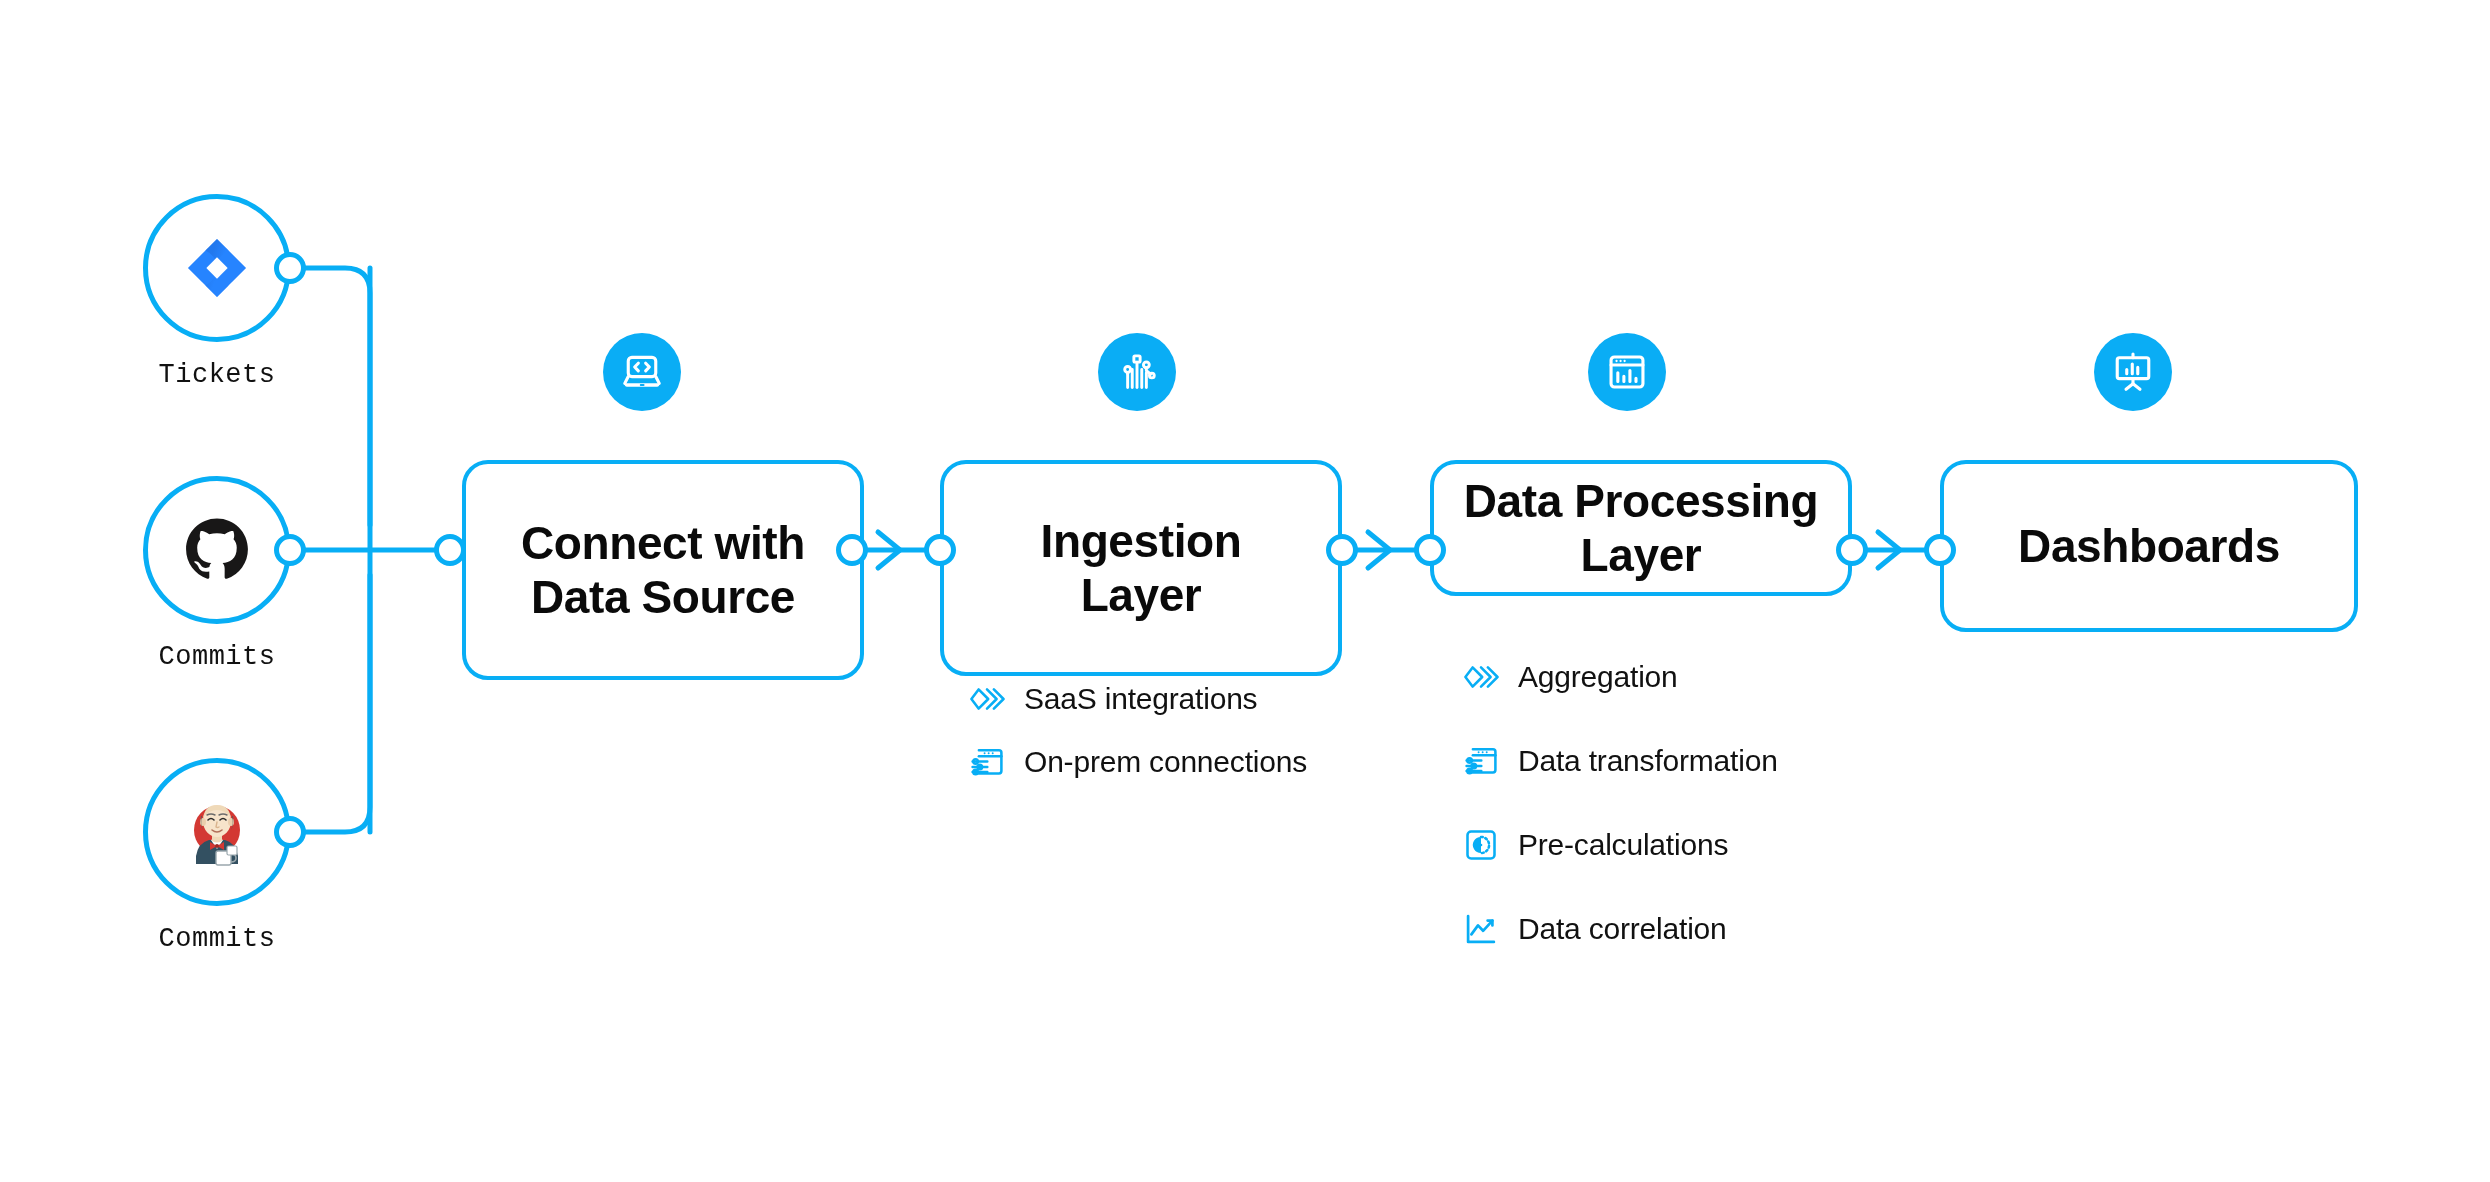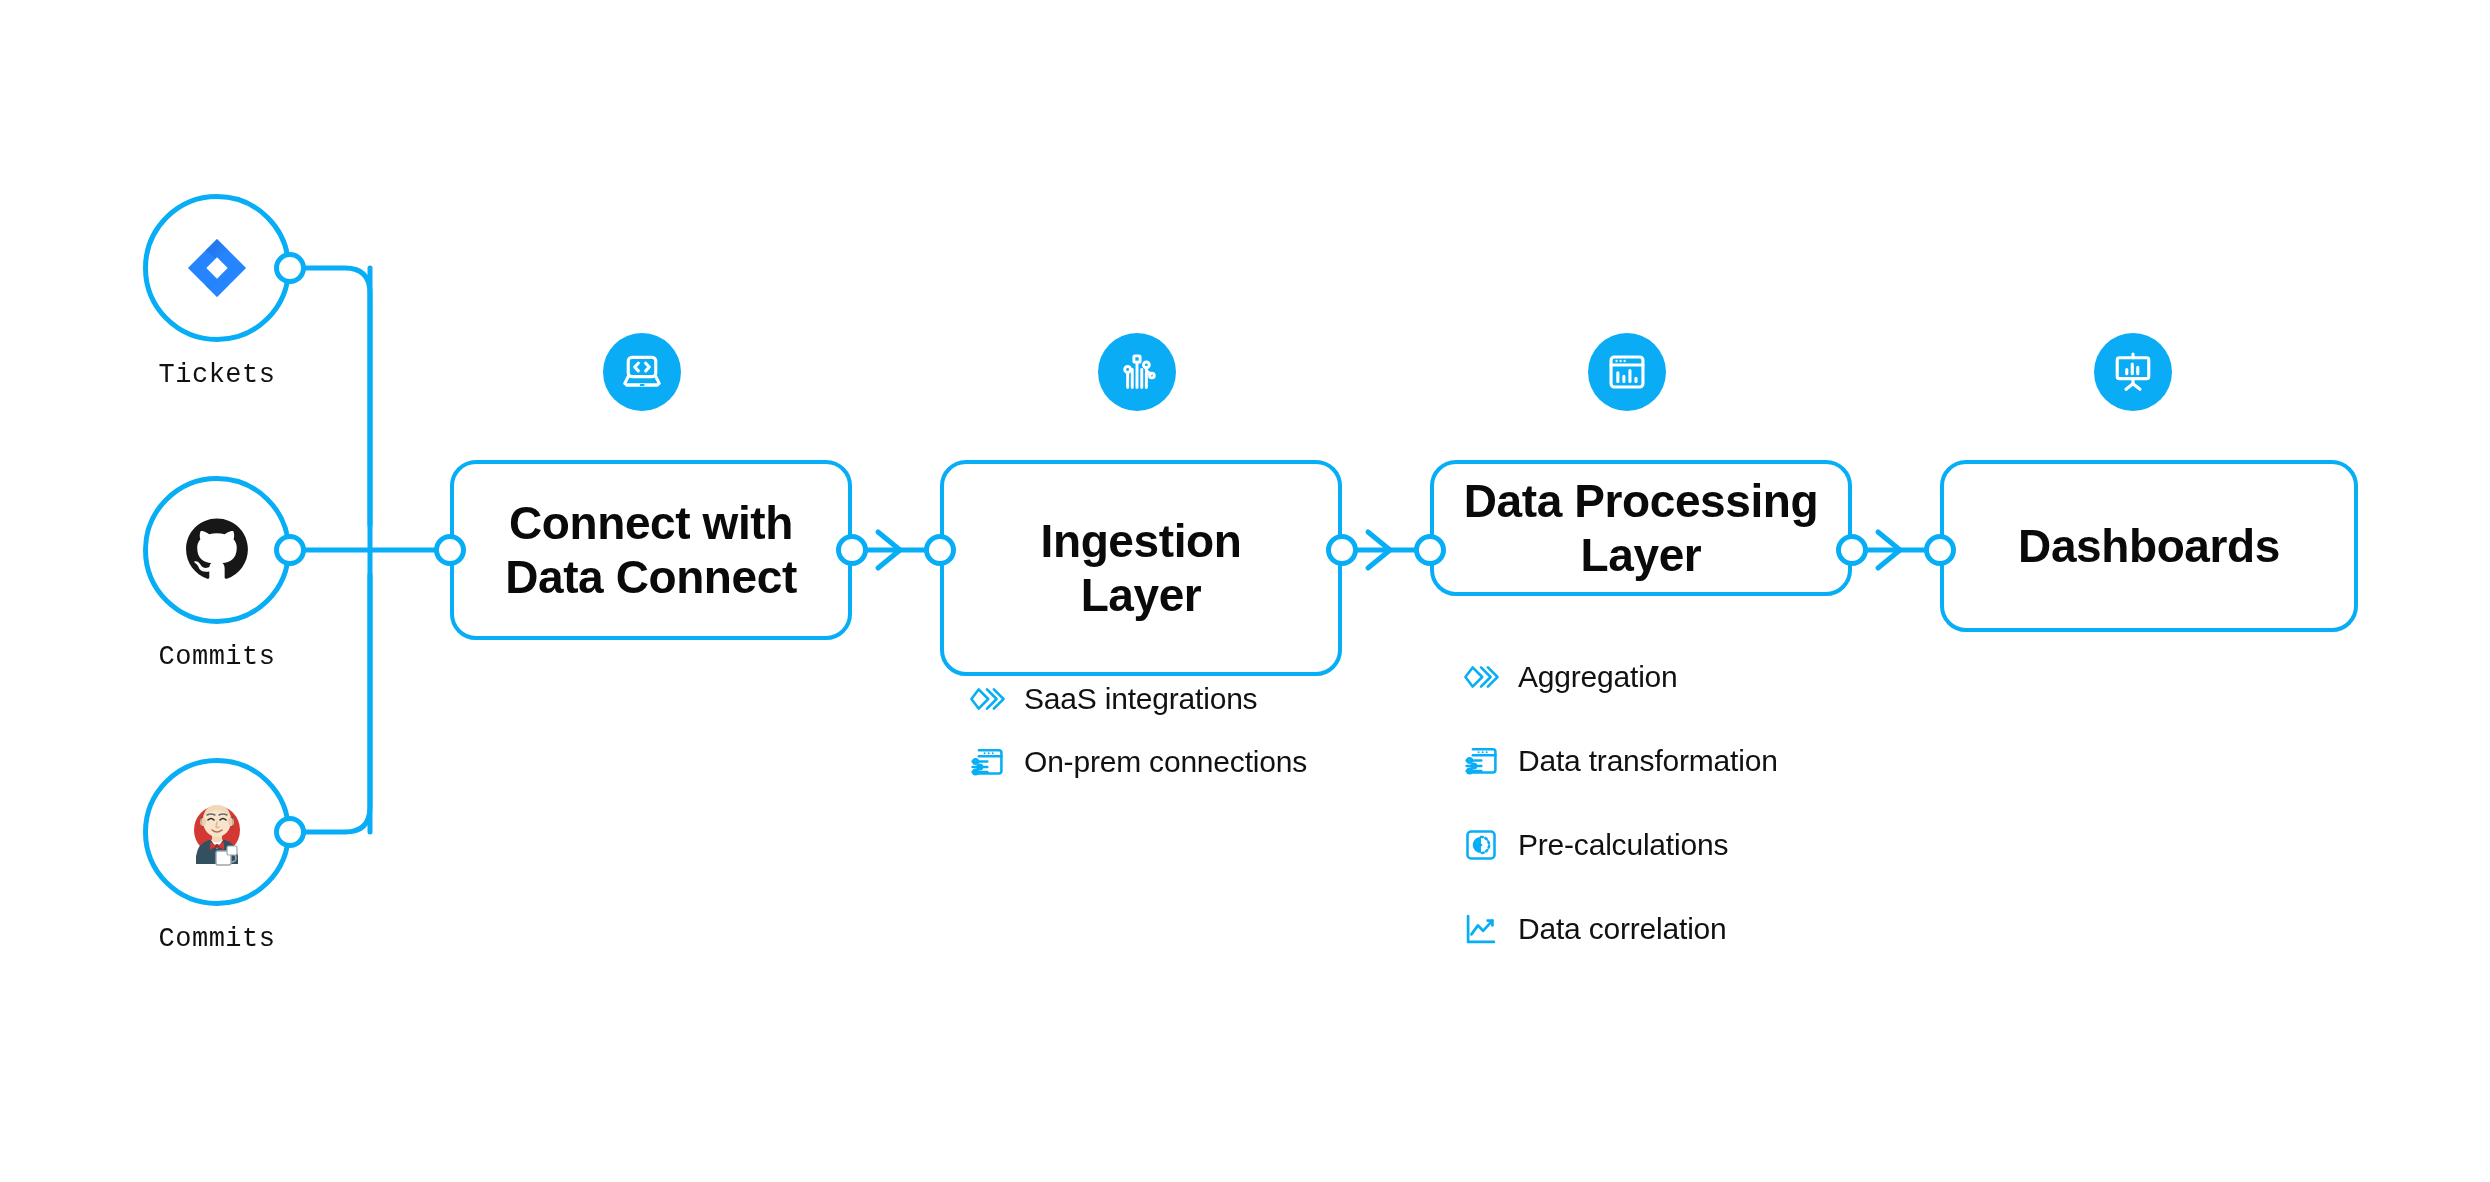--- a/index.html
+++ b/index.html
@@ -265,24 +265,24 @@
   <div class="stage-badge" style="left:603px; top:333px;">
     <svg viewBox="0 0 24 24" width="44" height="44" fill="none" stroke="#ffffff" stroke-width="1.7" stroke-linecap="round" stroke-linejoin="round" aria-hidden="true">
       <rect x="4.5" y="4" width="15" height="10.5" rx="2"></rect>
       <path d="M2.5 18.2 h19 a1.4 1.4 0 0 1 -1.4 1.8 H3.9 a1.4 1.4 0 0 1 -1.4 -1.8 Z" fill="#ffffff" stroke="none"></path>
       <path d="M4.5 14.5 L2.6 18.2 M19.5 14.5 L21.4 18.2"></path>
       <path d="M10 7.2 L8 9.3 L10 11.4"></path>
       <path d="M14 7.2 L16 9.3 L14 11.4"></path>
       <rect x="10.8" y="18.6" width="2.6" height="1" rx="0.5" fill="#0AADF5" stroke="none"></rect>
     </svg>
   </div>
-  <div class="stage-box" style="left:450px; top:460px; width:402px; height:180px;">
+  <div class="stage-box" style="left:462px; top:460px; width:402px; height:220px;">
     <div class="stage-title">
       <span>Connect with</span><br>
-      <span>Data Connect</span>
+      <span>Data Source</span>
     </div>
   </div>
   <div class="port" style="left:450px; top:550px;"></div>
   <div class="port" style="left:852px; top:550px;"></div>
 
   <div class="stage-badge" style="left:1098px; top:333px;">
     <svg viewBox="0 0 24 24" width="44" height="44" fill="none" stroke="#ffffff" stroke-width="1.6" stroke-linecap="round" stroke-linejoin="round" aria-hidden="true">
       <rect x="10.3" y="3.2" width="3.4" height="3.4" rx="0.6"></rect>
       <path d="M12 6.6 V20.5"></path>
       <path d="M9.4 10.6 V20.5 M14.6 10.6 V20.5"></path>

